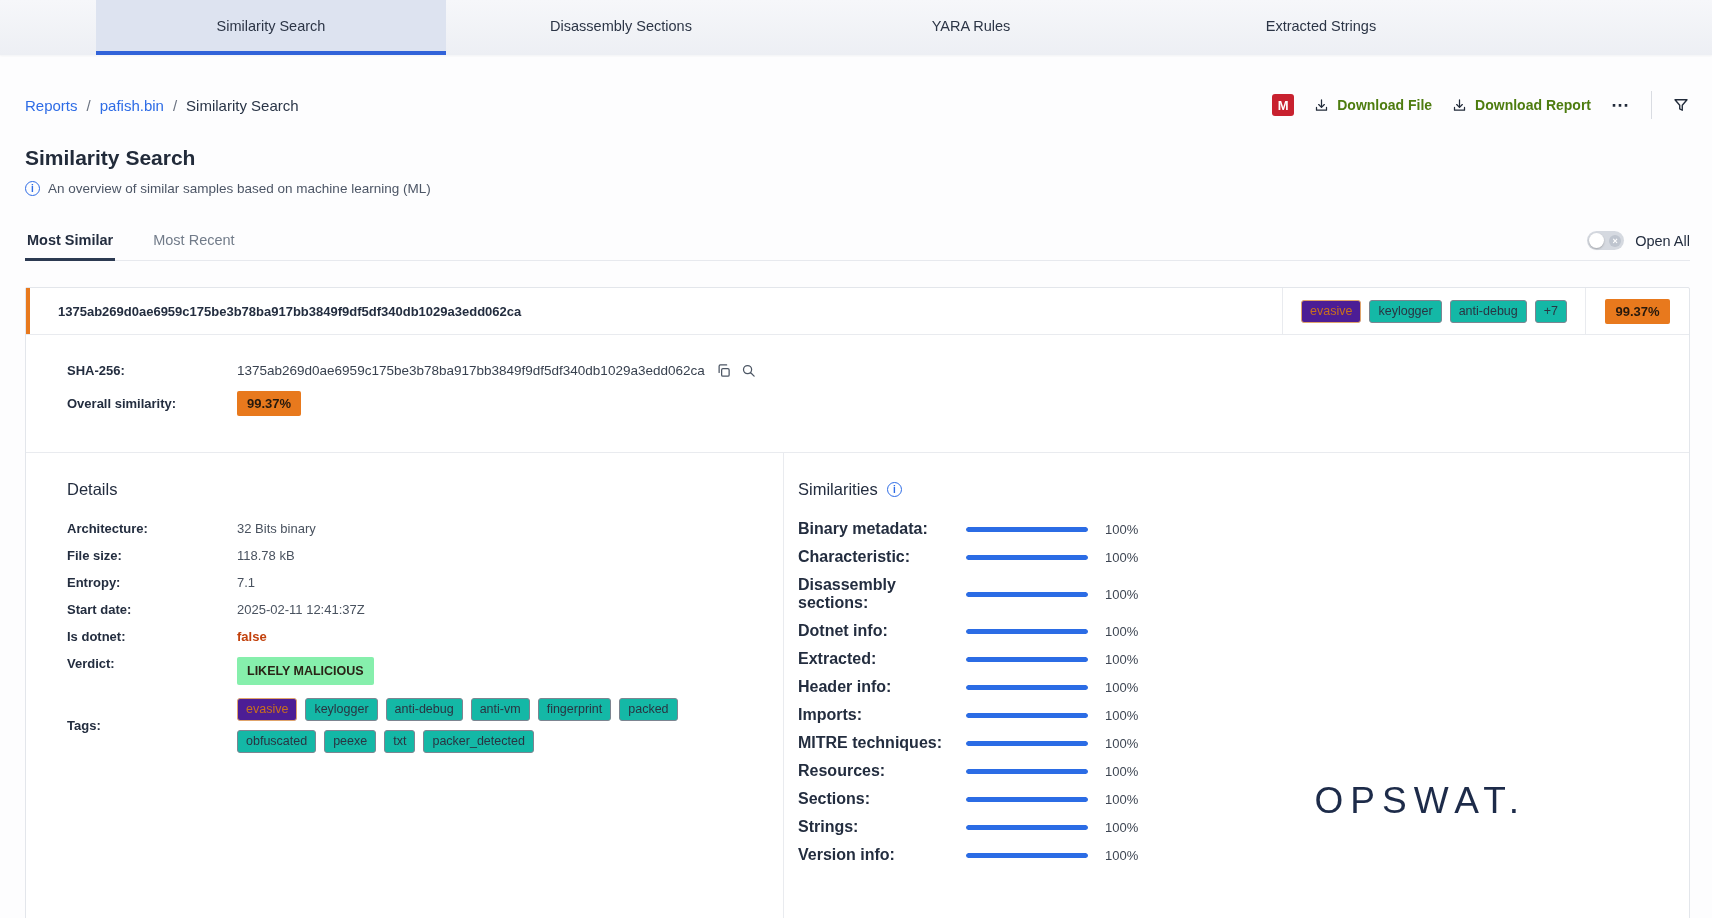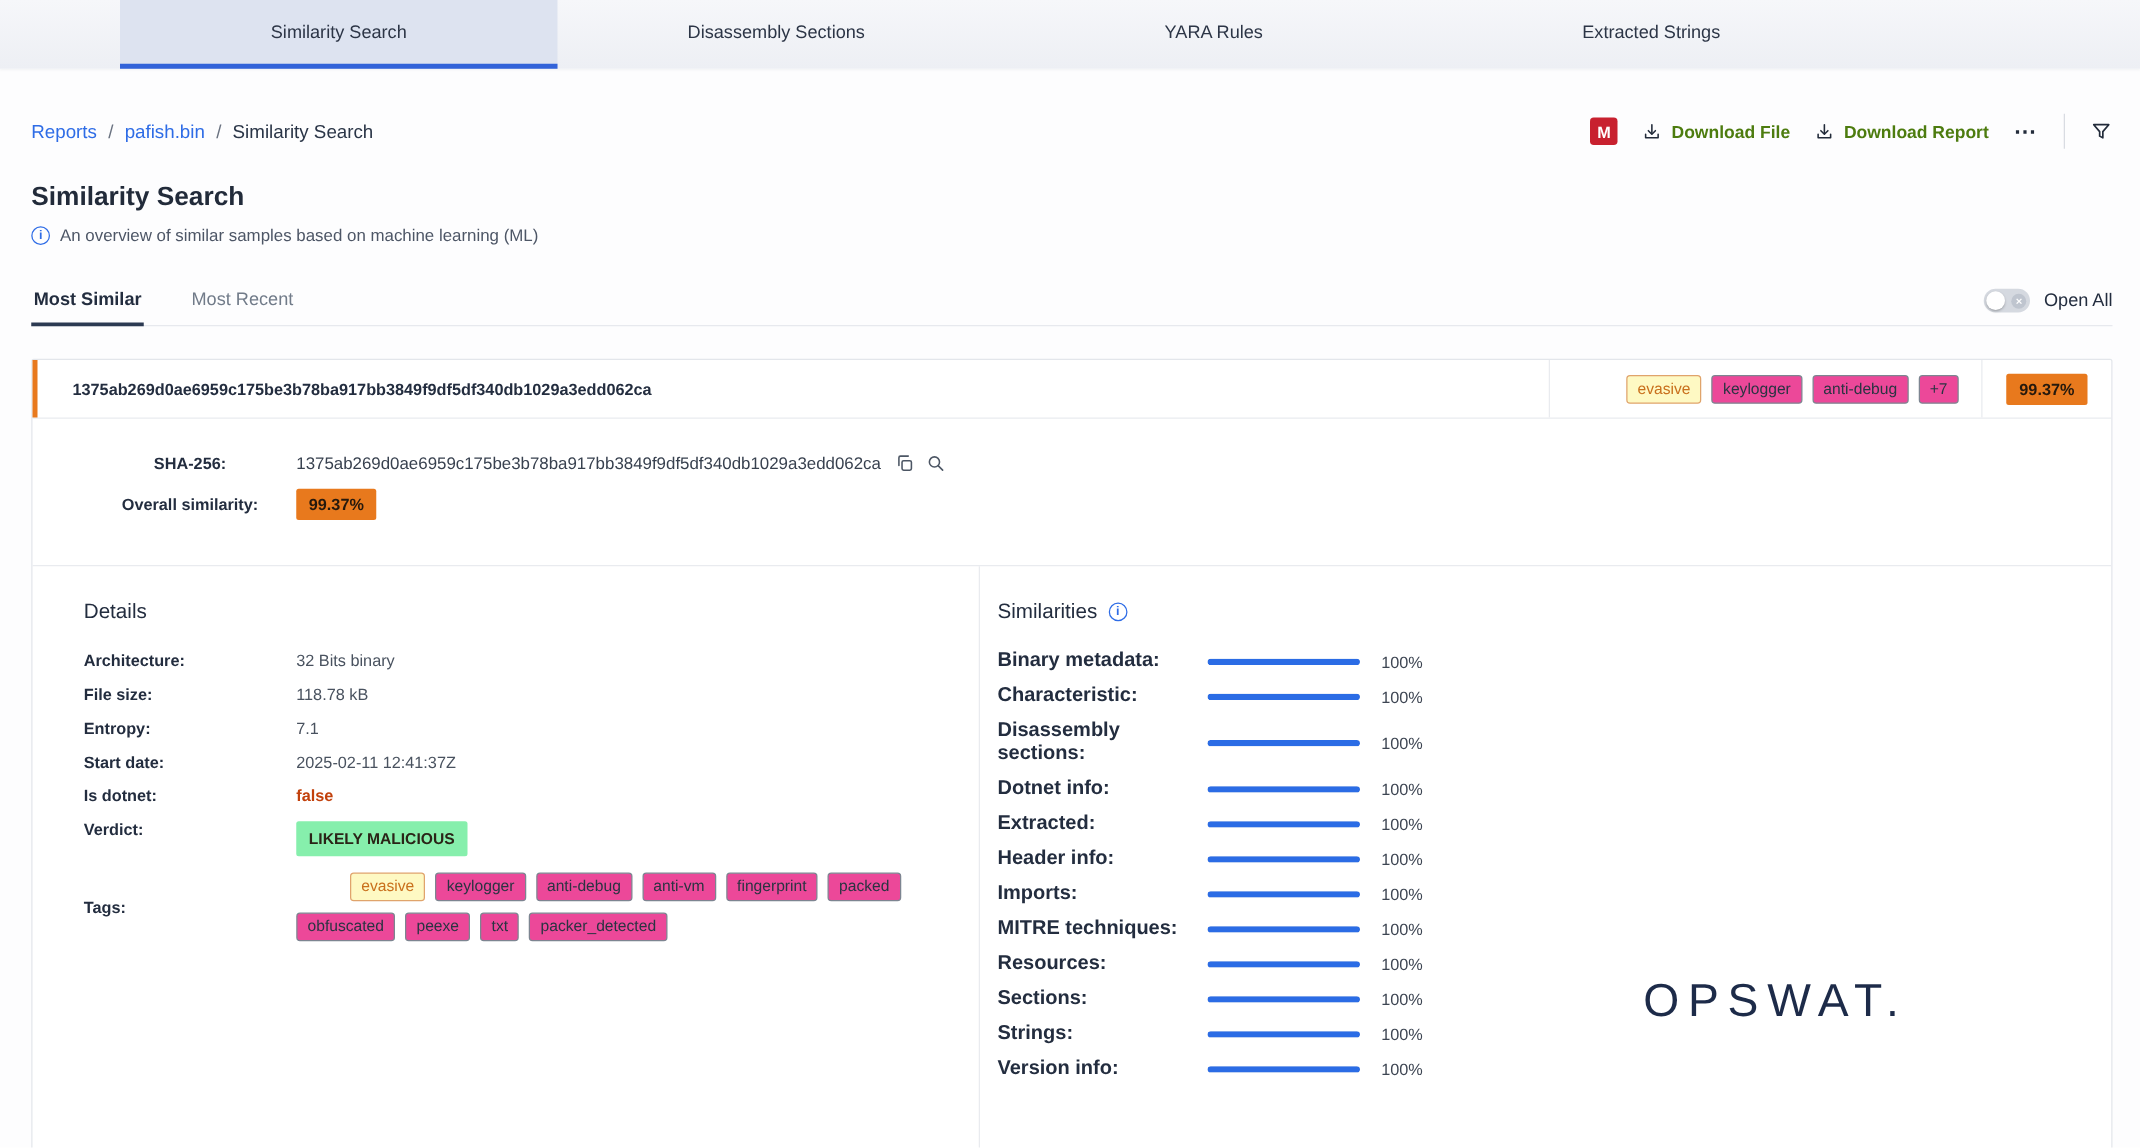--- a/index.html
+++ b/index.html
@@ -64,25 +64,25 @@
   }
   
   .card { margin-top:26px; border:1px solid #e3e6eb; background:#fff; border-radius:2px; }
   .card-header { display:flex; align-items:stretch; height:47px; border-bottom:1px solid #e9ebef; cursor:pointer; }
   .accent { width:4px; background:#e8791d; flex:none; }
   .hash { flex:1; display:flex; align-items:center; padding-left:28px; font-weight:700; font-size:13px; color:#232d3f; }
   .header-tags { display:flex; align-items:center; gap:8px; padding:0 18px; border-left:1px solid #e9ebef; }
   .header-score { display:flex; align-items:center; justify-content:center; width:104px; border-left:1px solid #e9ebef; }
   .score-badge { background:#e8791d; color:#26190d; font-weight:700; font-size:13px; padding:5px 10px; border-radius:2px; }
   .pill {
-    background:#ec4899; border:1px solid #7d8591; color:#2a3442;
+    background:#14b8a6; border:1px solid #7d8591; color:#2a3442;
     font-size:12.5px; padding:2px 8px; border-radius:3px; line-height:17px; white-space:nowrap;
   }
-  .pill-orange { background:#fef9c3; border-color:#e0a46c; color:#c9701d;margin-left:43px; }
-  .card-sha { padding:28px 0 36px 41px; border-bottom:1px solid #e9ebef;text-align:center; }
+  .pill-orange { background:#4c1d95; border-color:#e0a46c; color:#c9701d; }
+  .card-sha { padding:28px 0 36px 41px; border-bottom:1px solid #e9ebef; }
   .sha-row { display:flex; align-items:center; }
   .sha-row + .sha-row { margin-top:13px; }
   .klabel { width:170px; flex:none; font-weight:700; font-size:13px; color:#232d3f; }
   .sha-val { font-size:13.5px; color:#38414f; }
   .sha-icons { display:flex; align-items:center; gap:10px; margin-left:11px; }
   .sha-icons svg { stroke:#4c5664; cursor:pointer; }
   
   .card-body { display:flex; min-height:470px; }
   .col-details { width:758px; flex:none; padding:27px 20px 40px 41px; border-right:1px solid #e9ebef; }
   .col-sims { flex:1; padding:27px 0 40px 14px; }

